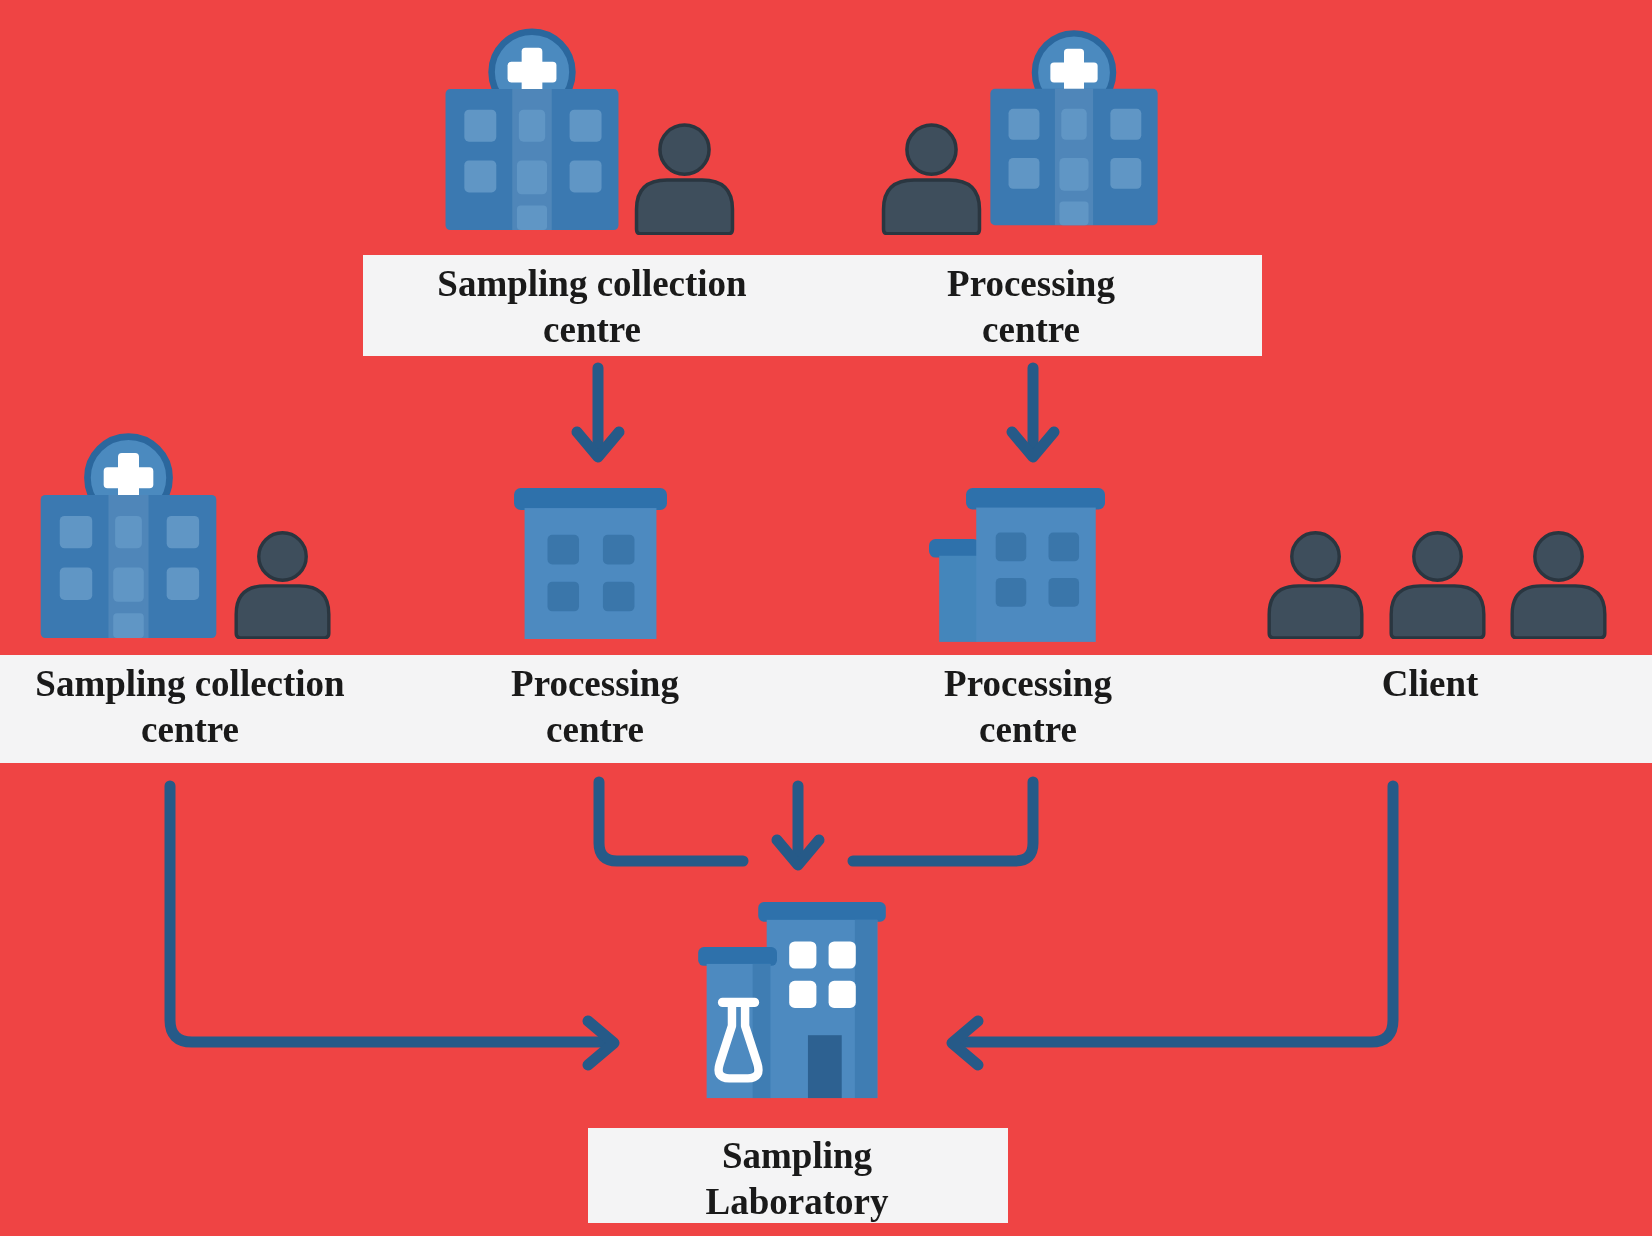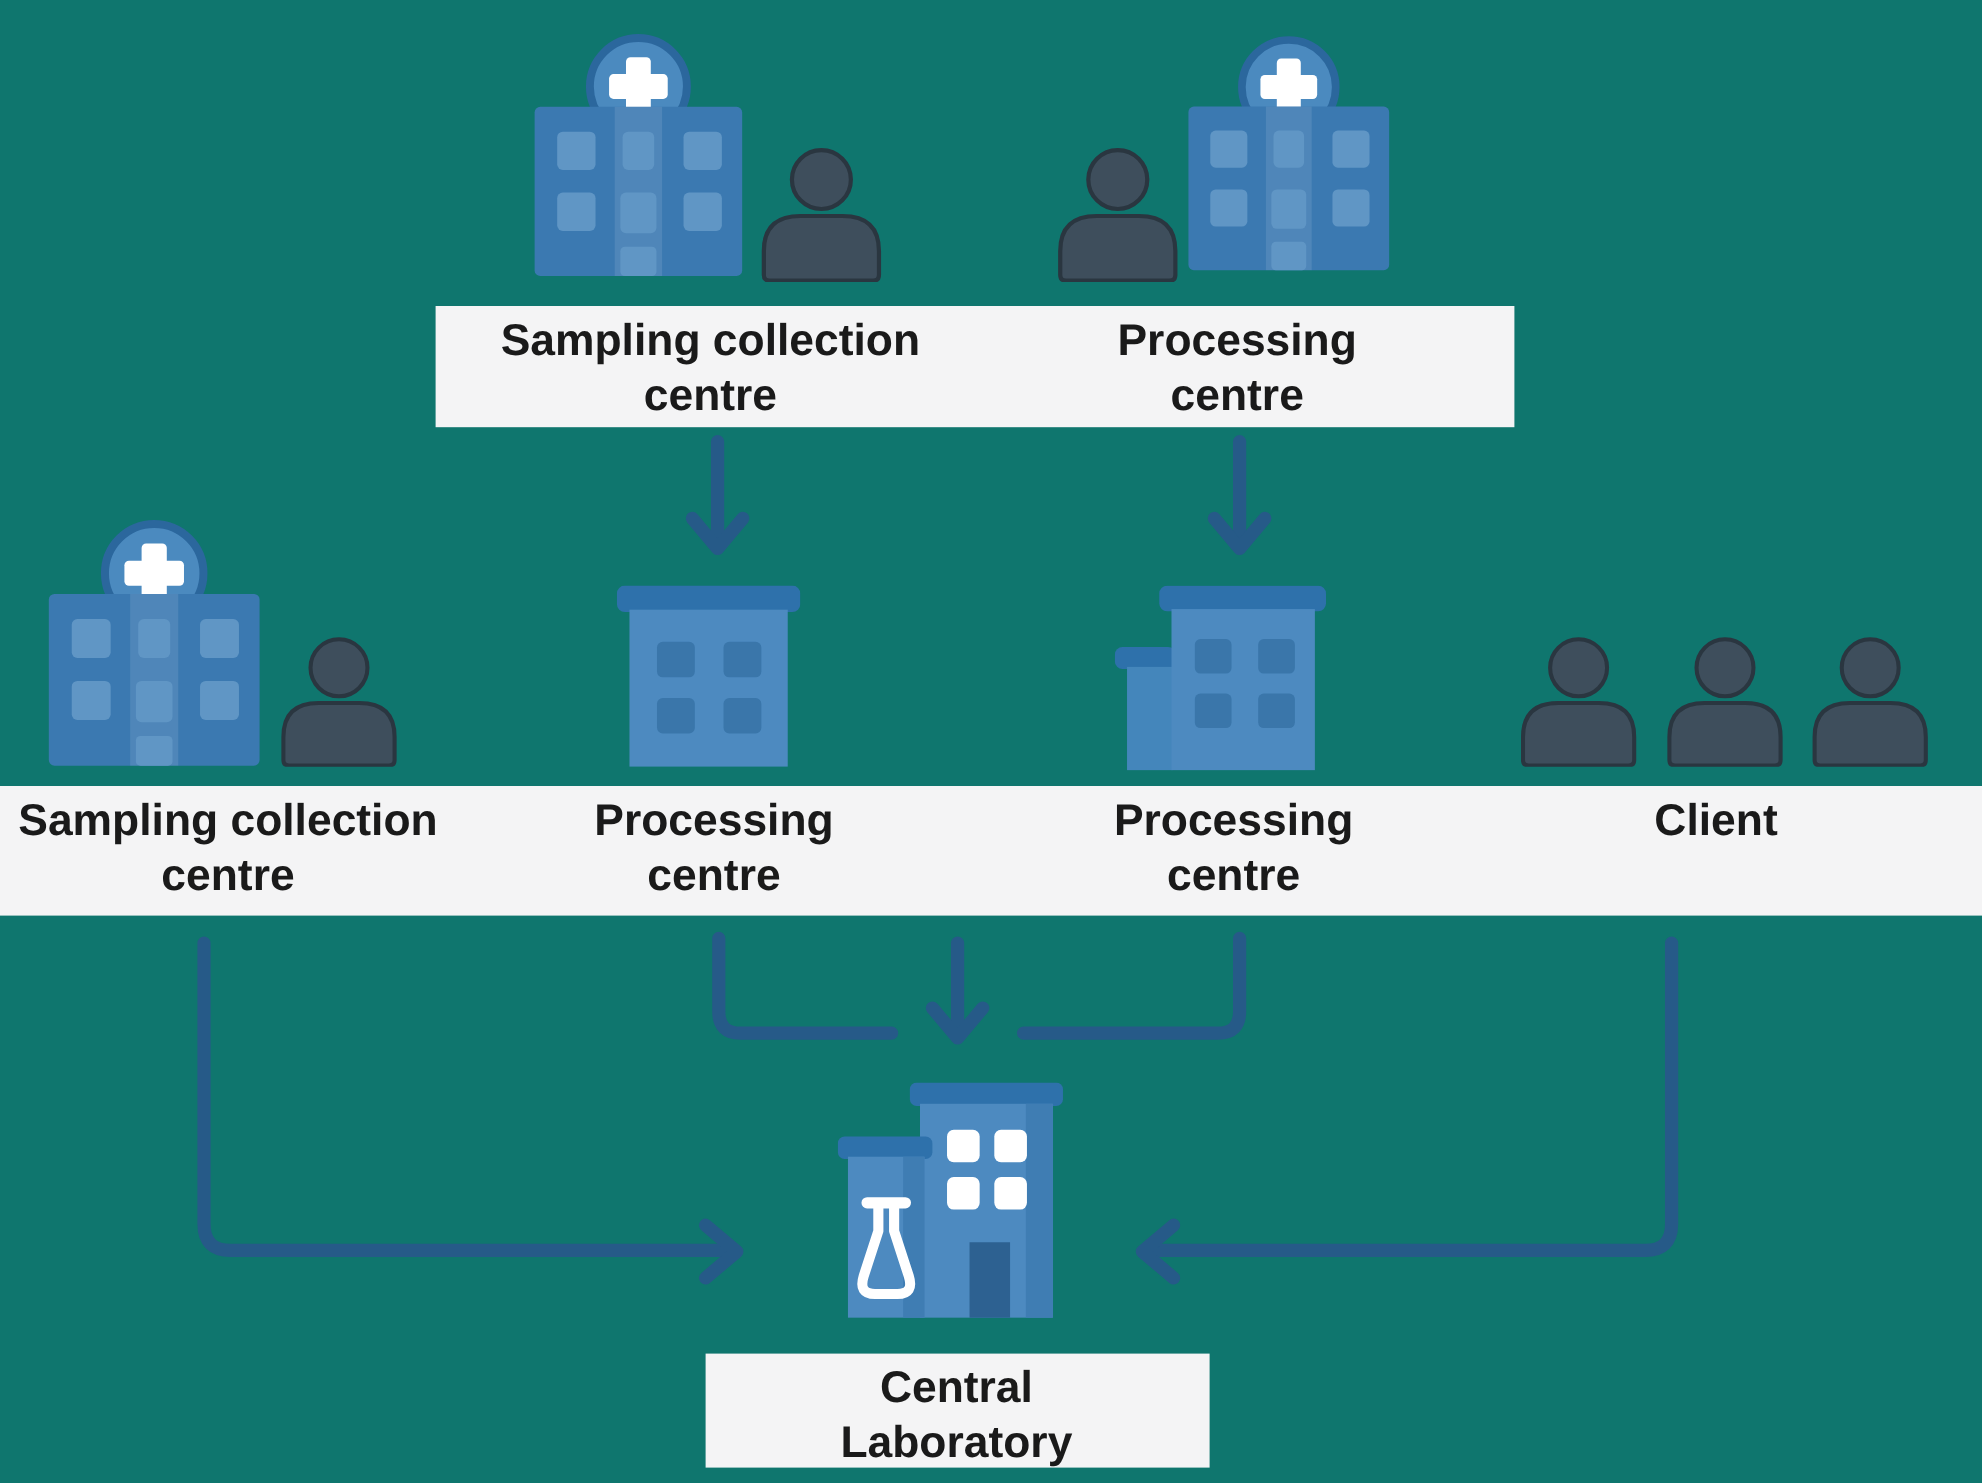--- a/index.html
+++ b/index.html
@@ -1,22 +1,22 @@
 <!DOCTYPE html>
 <html style="--band-color: #f4f4f5; --text-color: #1a1a1a; --edge-color: #265a88; --building-dark-blue: #3b79b1; --building-light-blue: #4d8ac0; --building-window-light: #6096c5; --building-window-dark: #3a76aa; --roof-blue: #2e71ab; --cross-circle-blue: #4b8abf; --cross-ring-blue: #2b679d; --door-navy: #2d6191; --person-slate: #3e4e5c; --white: #ffffff;"><head>
 <meta charset="utf-8">
 <style>
   html, body { margin: 0; padding: 0; background: #ffffff; }
   .canvas {
     position: relative;
     width: 1652px;
     height: 1236px;
-    background: #0f766e;
+    background: #ef4444;
     overflow: hidden;
-    font-family: Liberation Sans, sans-serif;
+    font-family: Liberation Serif, serif;
   }
   .band { position: absolute; background: var(--band-color, #f4f4f5); }
   .band.top    { left: 363px; top: 255px;  width: 899px;  height: 101px; }
   .band.middle { left: 0px;   top: 655px;  width: 1652px; height: 108px; }
   .band.bottom { left: 588px; top: 1128px; width: 420px;  height: 95px;  }
 
   .node-label {
     position: absolute;
     width: 500px;
     text-align: center;
@@ -56,21 +56,21 @@
 centre</div>
   <div class="node-label lbl-top-processing">Processing
 centre</div>
   <div class="node-label lbl-mid-sampling">Sampling collection
 centre</div>
   <div class="node-label lbl-mid-processing-l">Processing
 centre</div>
   <div class="node-label lbl-mid-processing-r">Processing
 centre</div>
   <div class="node-label lbl-client">Client</div>
-  <div class="node-label lbl-central-lab">Central
+  <div class="node-label lbl-central-lab">Sampling
 Laboratory</div>
 
   <svg class="scene" viewBox="0 0 1652 1236">
     <defs>
 
       <symbol id="hospital" viewBox="0 0 200 220">
         <circle cx="100" cy="50" r="43" fill="#4b8abf" stroke="#2b679d" stroke-width="7"></circle>
         <rect x="89" y="24" width="22" height="52" rx="4" fill="#ffffff"></rect>
         <rect x="74" y="39" width="52" height="22" rx="4" fill="#ffffff"></rect>
         <rect x="8" y="68" width="184" height="150" rx="5" fill="#3b79b1"></rect>

